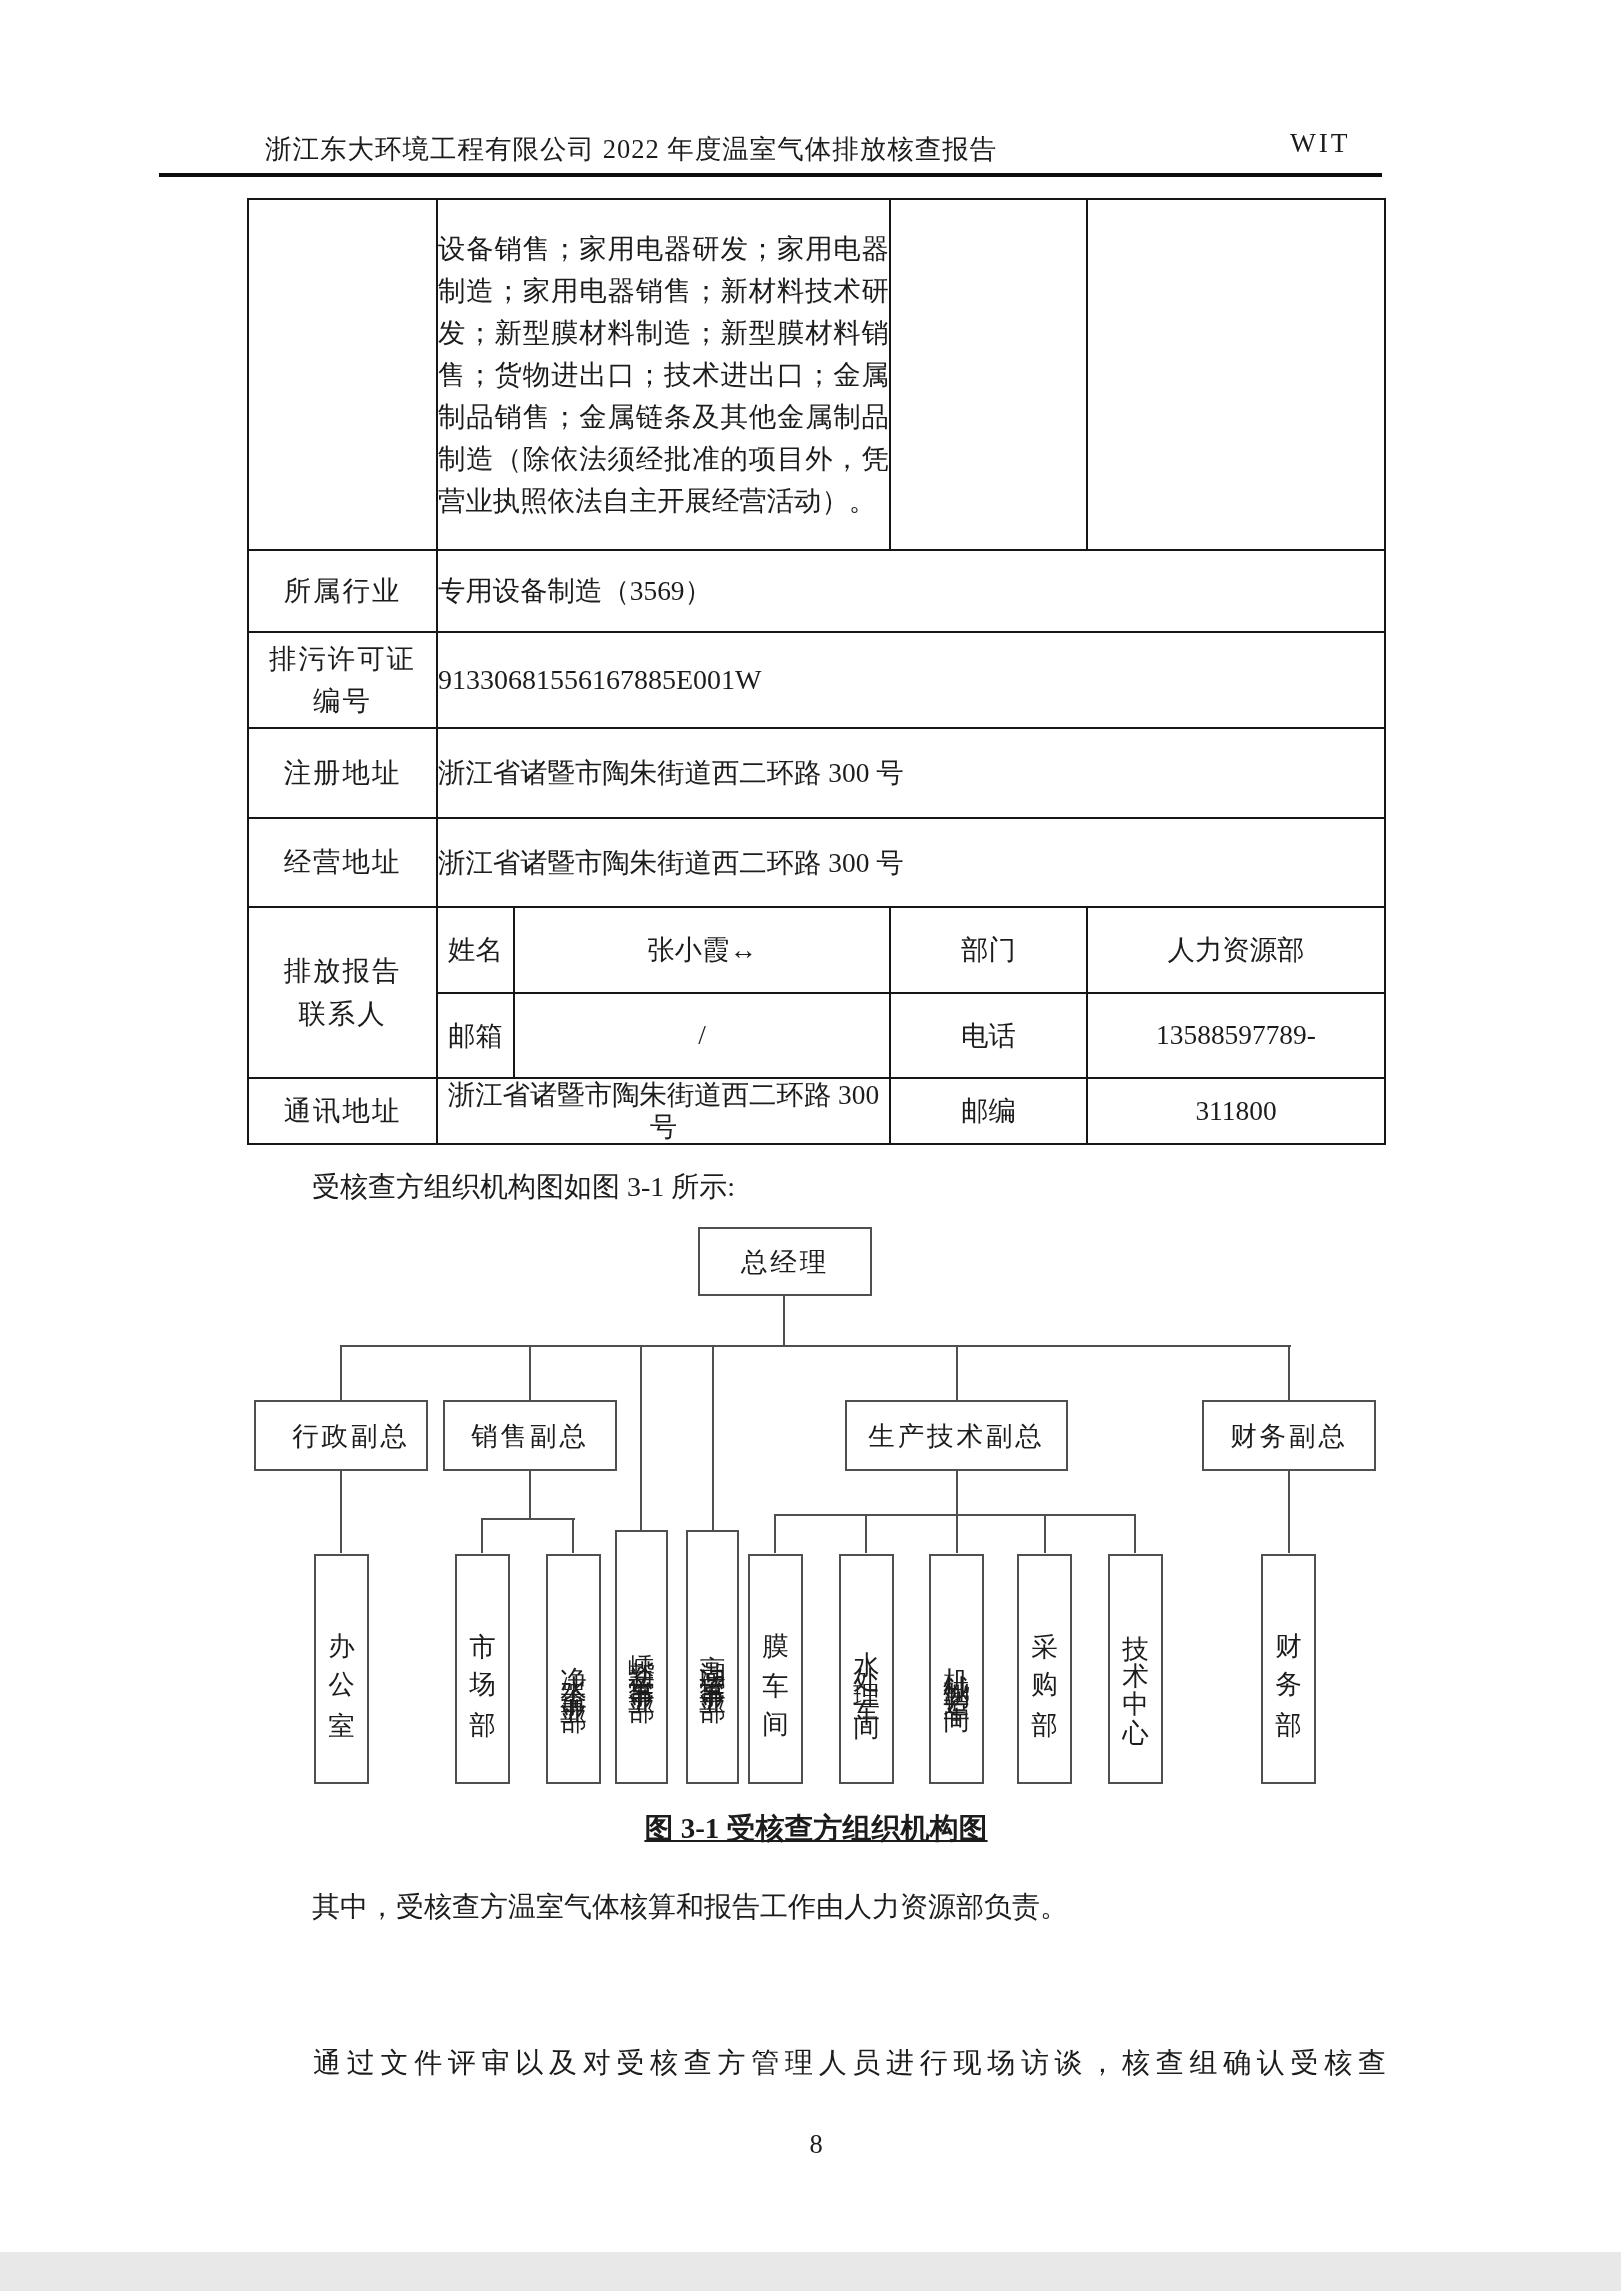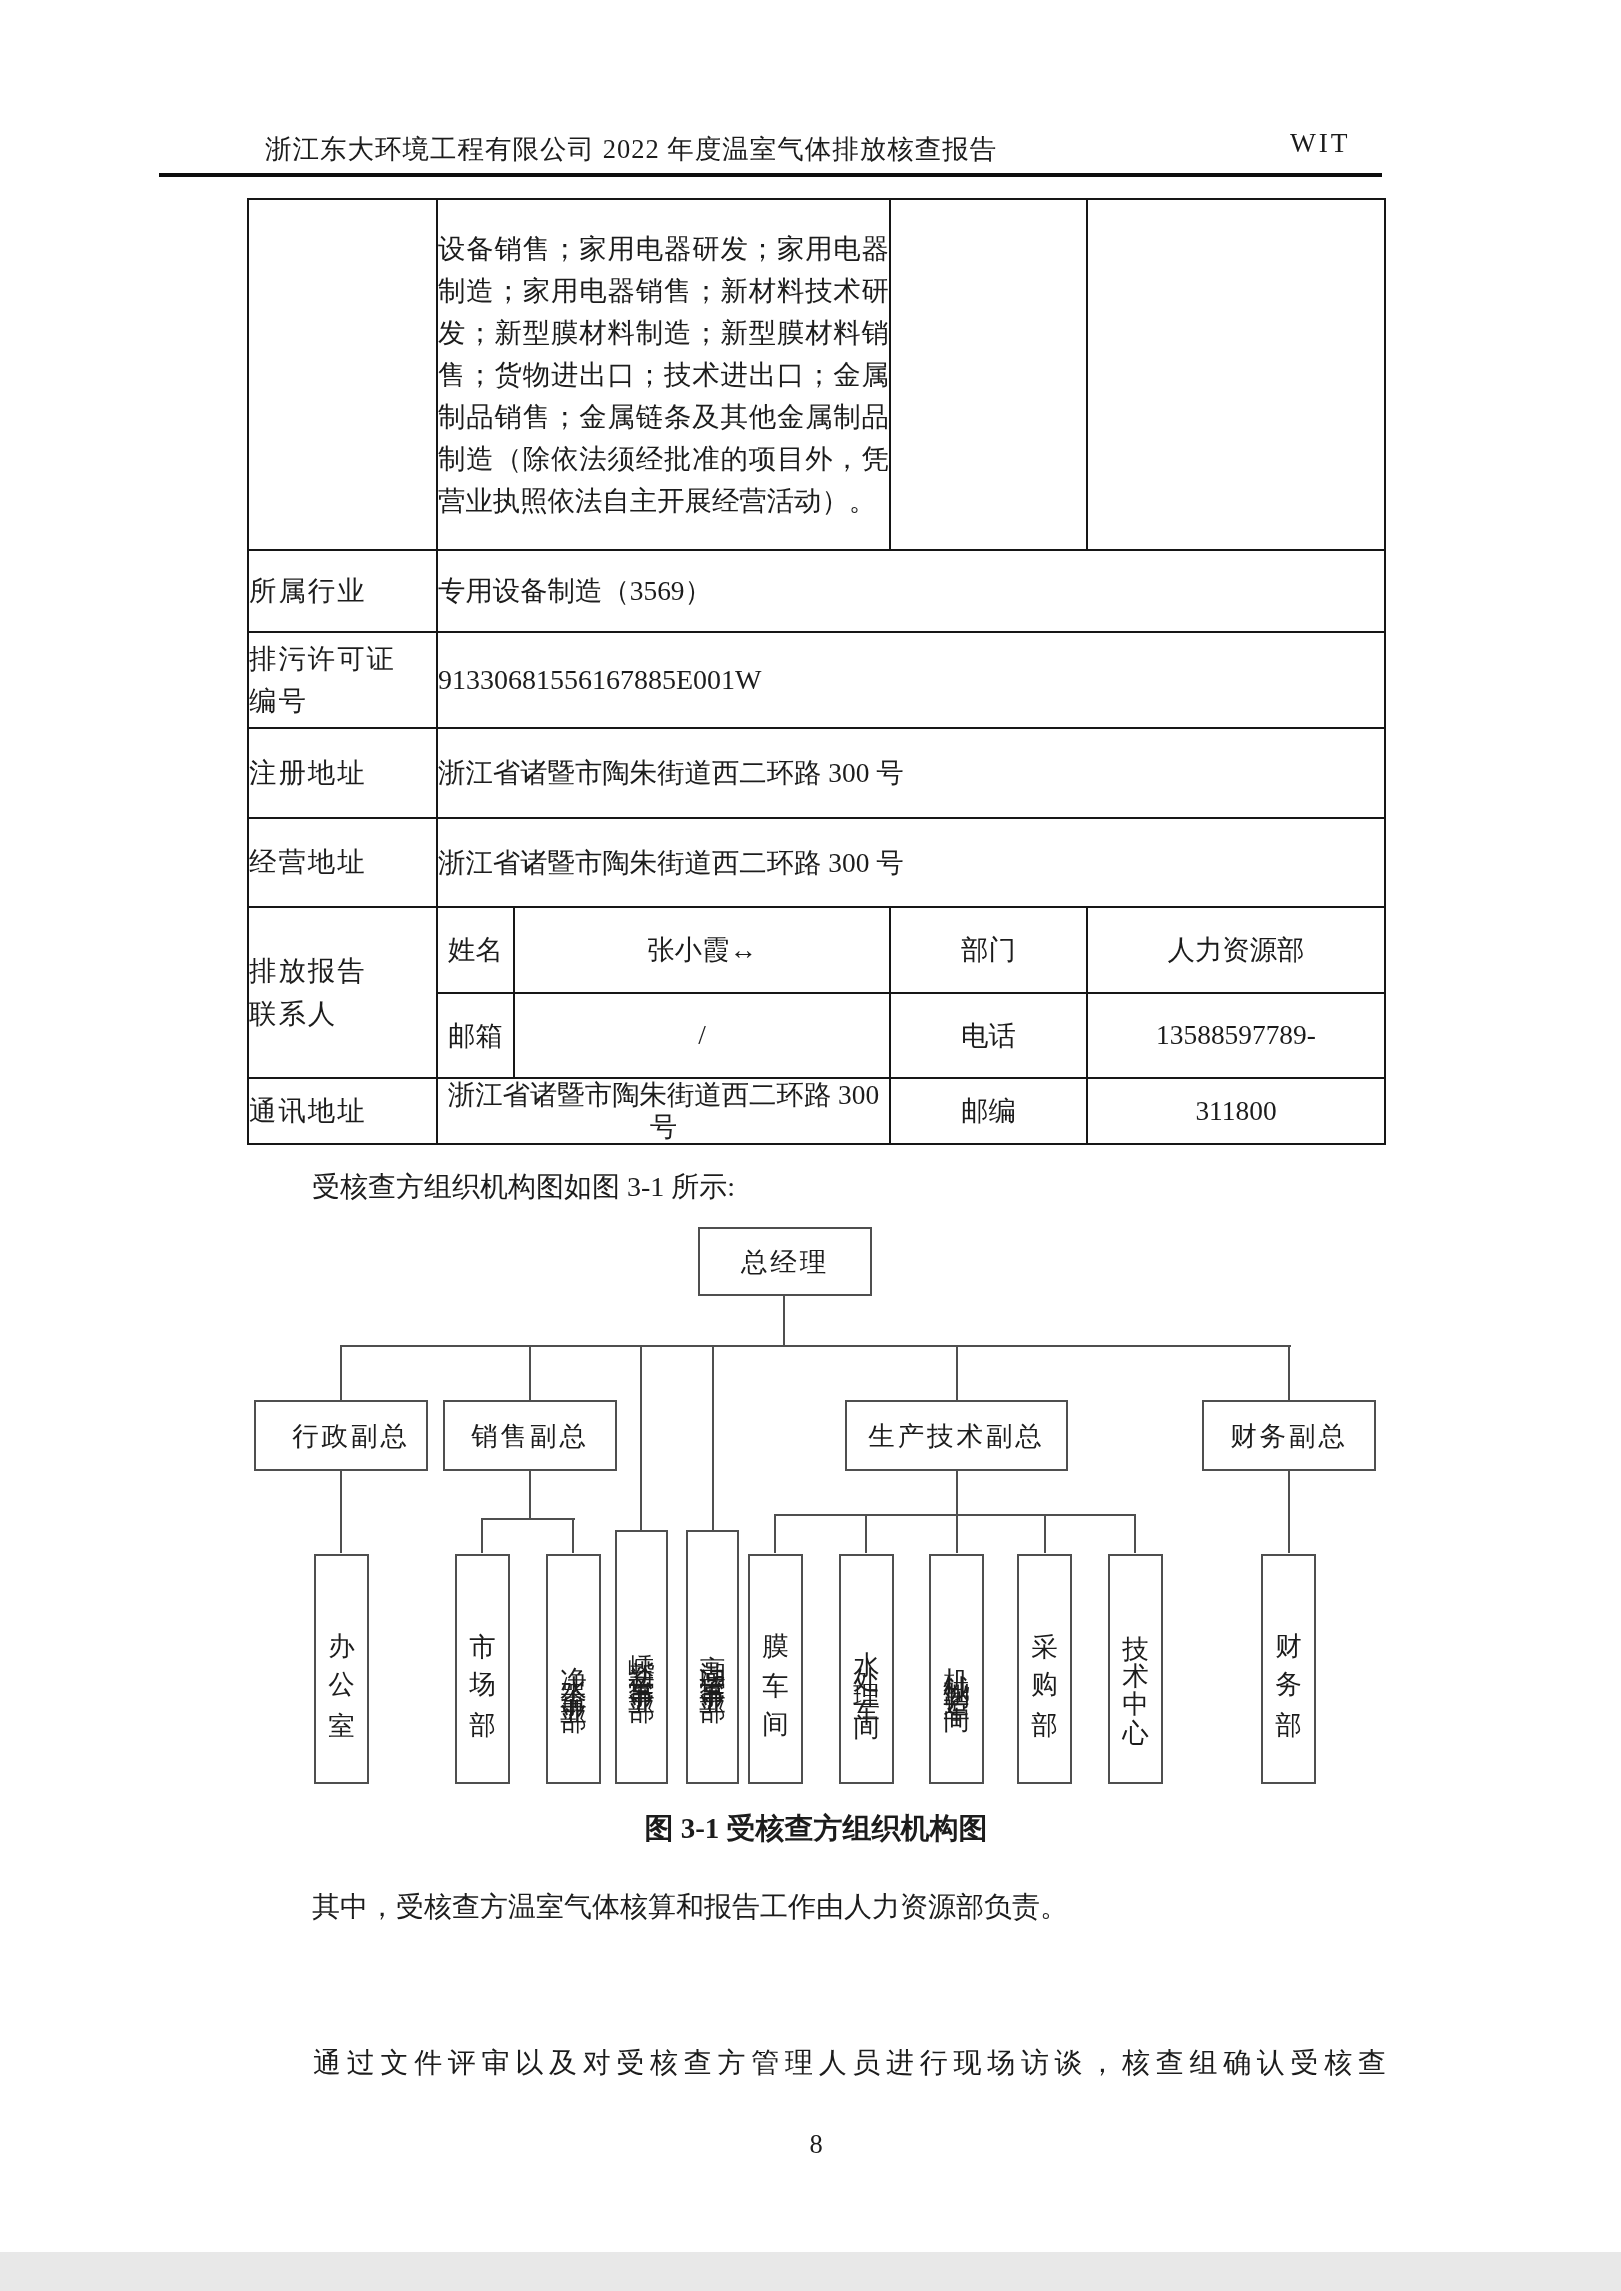--- a/index.html
+++ b/index.html
@@ -22,21 +22,21 @@
     width:1138px;border-collapse:collapse;table-layout:fixed;
     border:2.9px solid #161616;
   }
   table.doc td{
     border:2px solid #161616;
     font-size:27.4px;
     padding:0;
     vertical-align:middle;
     overflow:hidden;
   }
-  td.lab{text-align:left;letter-spacing:2px;white-space:pre-line;line-height:1.55;}
+  td.lab{text-align:center;letter-spacing:2px;white-space:pre-line;line-height:1.55;}
   td.val{padding-left:25.5px;}
   td.ctr{text-align:center;}
   td.scope{
     text-align:justify;text-justify:inter-character;
     vertical-align:top;
     padding:5.9px 25.5px 0 27.4px;
     line-height:42px;font-size:26.5px;
   }
   td.addr2{text-align:center;padding:0 17.6px;line-height:32px;}
   tr.r1{height:351px;} tr.r2{height:82px;} tr.r3{height:96px;} tr.r4{height:90px;}
@@ -189,21 +189,21 @@
   <div class="obox ls3" style="left:1017px;top:1554px;width:55px;height:230px;">
       <span class="vtxt">采购部</span>
     </div>
   <div class="obox ls4" style="left:1108px;top:1554px;width:55px;height:230px;">
       <span class="vtxt">技术中心</span>
     </div>
   <div class="obox ls3" style="left:1261px;top:1554px;width:55px;height:230px;">
       <span class="vtxt">财务部</span>
     </div>
 
-  <div class="caption" style="top:1809px;">图 3-1 受核查方组织机构图</div>
+  <div class="caption" style="top:1809px;text-decoration:underline;">图 3-1 受核查方组织机构图</div>
 
   <div class="para" style="left:312px;top:1888px;">其中，受核查方温室气体核算和报告工作由人力资源部负责。</div>
 
 
   <div class="body-line" style="left:313px;top:2044px;width:1073px;">通过文件评审以及对受核查方管理人员进行现场访谈，核查组确认受核查</div>
 
   <div class="pageno" style="top:2129px;">8</div>
 
 </div>
 

